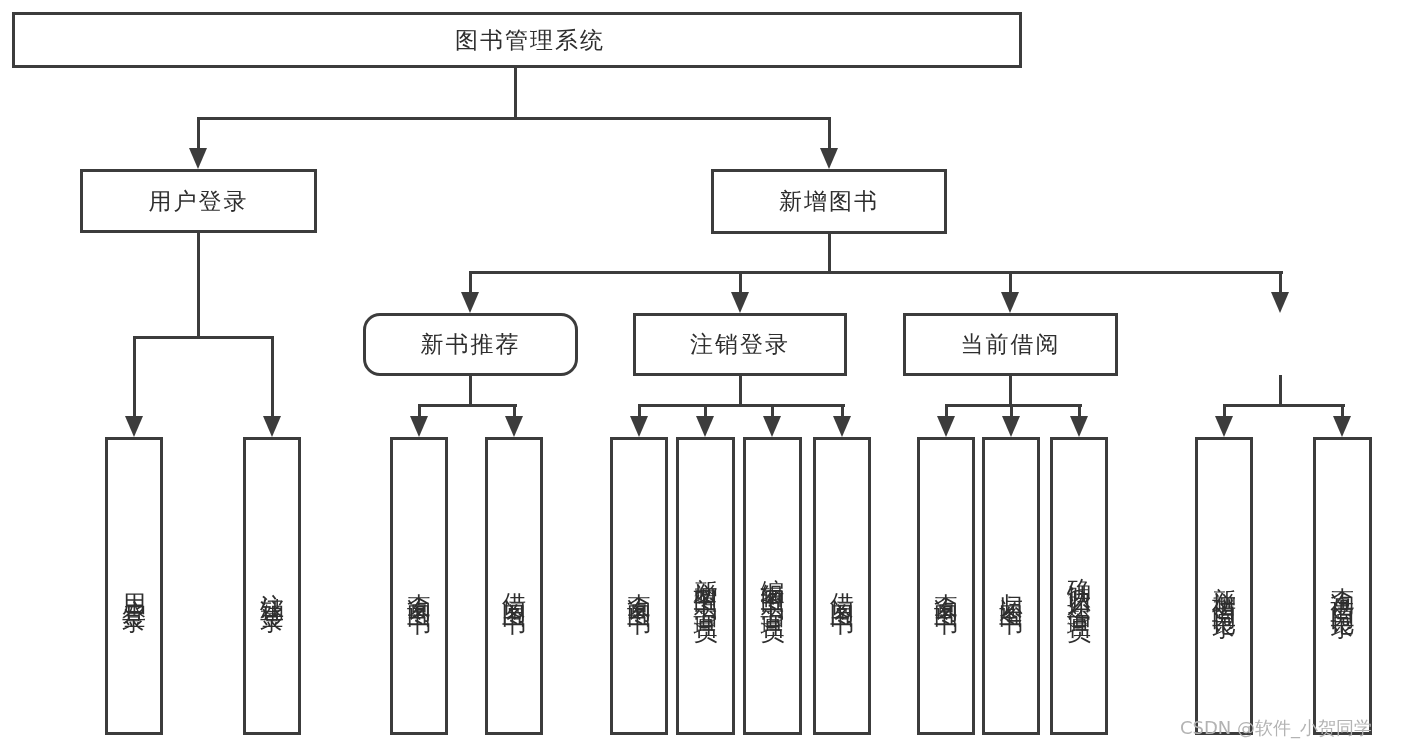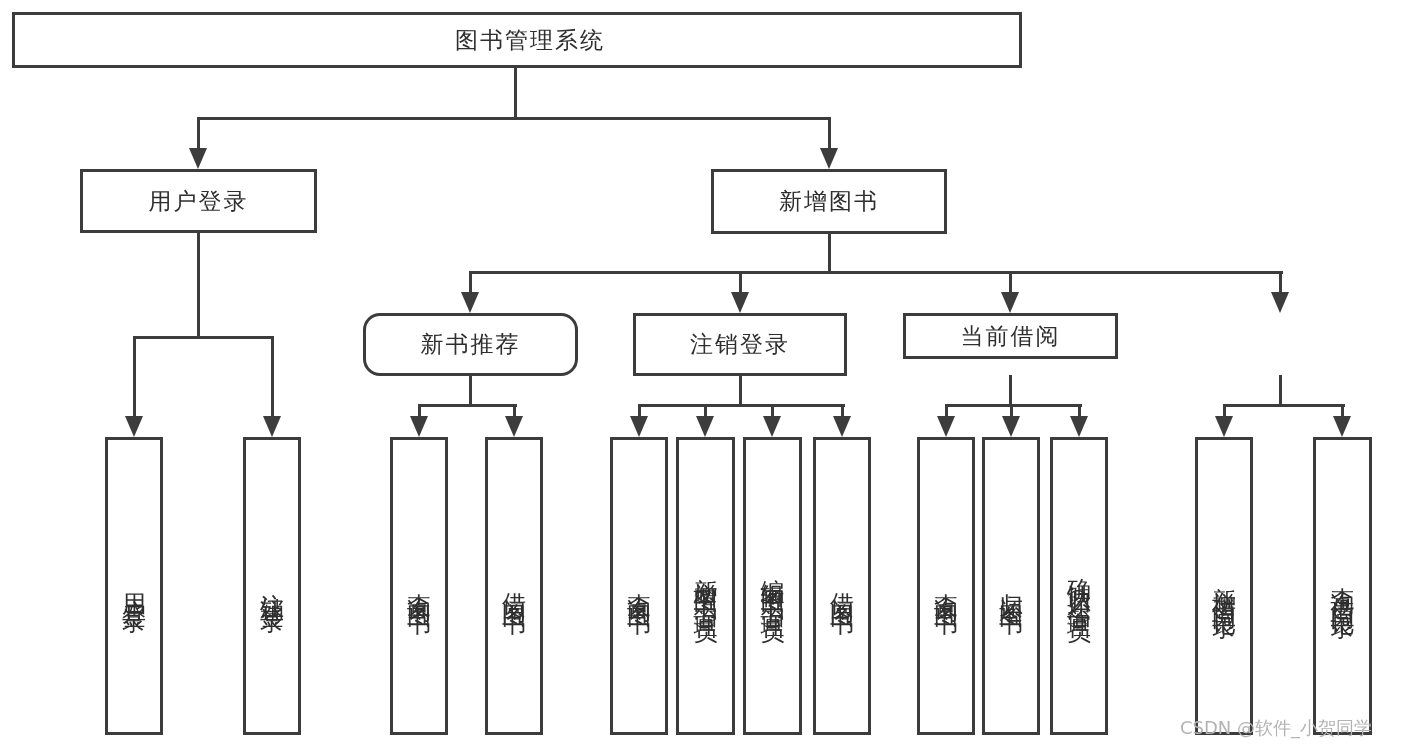--- a/index.html
+++ b/index.html
@@ -93,21 +93,21 @@
   <div class="ahead" style="left:461px;top:292px;"></div>
   <div class="shaft" style="left:739px;top:271px;height:23px;"></div>
   <div class="ahead" style="left:731px;top:292px;"></div>
   <div class="shaft" style="left:1009px;top:271px;height:23px;"></div>
   <div class="ahead" style="left:1001px;top:292px;"></div>
   <div class="shaft" style="left:1279px;top:271px;height:23px;"></div>
   <div class="ahead" style="left:1271px;top:292px;"></div>
 
   <div class="box hbox" style="left:363px;top:313px;width:215px;height:63px;border-radius:17px;">新书推荐</div>
   <div class="box hbox" style="left:633px;top:313px;width:214px;height:63px;">注销登录</div>
-  <div class="box hbox" style="left:903px;top:313px;width:215px;height:46px;">当前借阅</div>
+  <div class="box hbox" style="left:903px;top:313px;width:215px;height:63px;">当前借阅</div>
 
   <div class="vline" style="left:469px;top:375px;height:32px;"></div>
   <div class="hline" style="left:418px;top:404px;width:99px;"></div>
   <div class="shaft" style="left:418px;top:404px;height:14px;"></div>
   <div class="ahead" style="left:410px;top:416px;"></div>
   <div class="shaft" style="left:513px;top:404px;height:14px;"></div>
   <div class="ahead" style="left:505px;top:416px;"></div>
 
   <div class="vline" style="left:739px;top:375px;height:32px;"></div>
   <div class="hline" style="left:638px;top:404px;width:207px;"></div>

